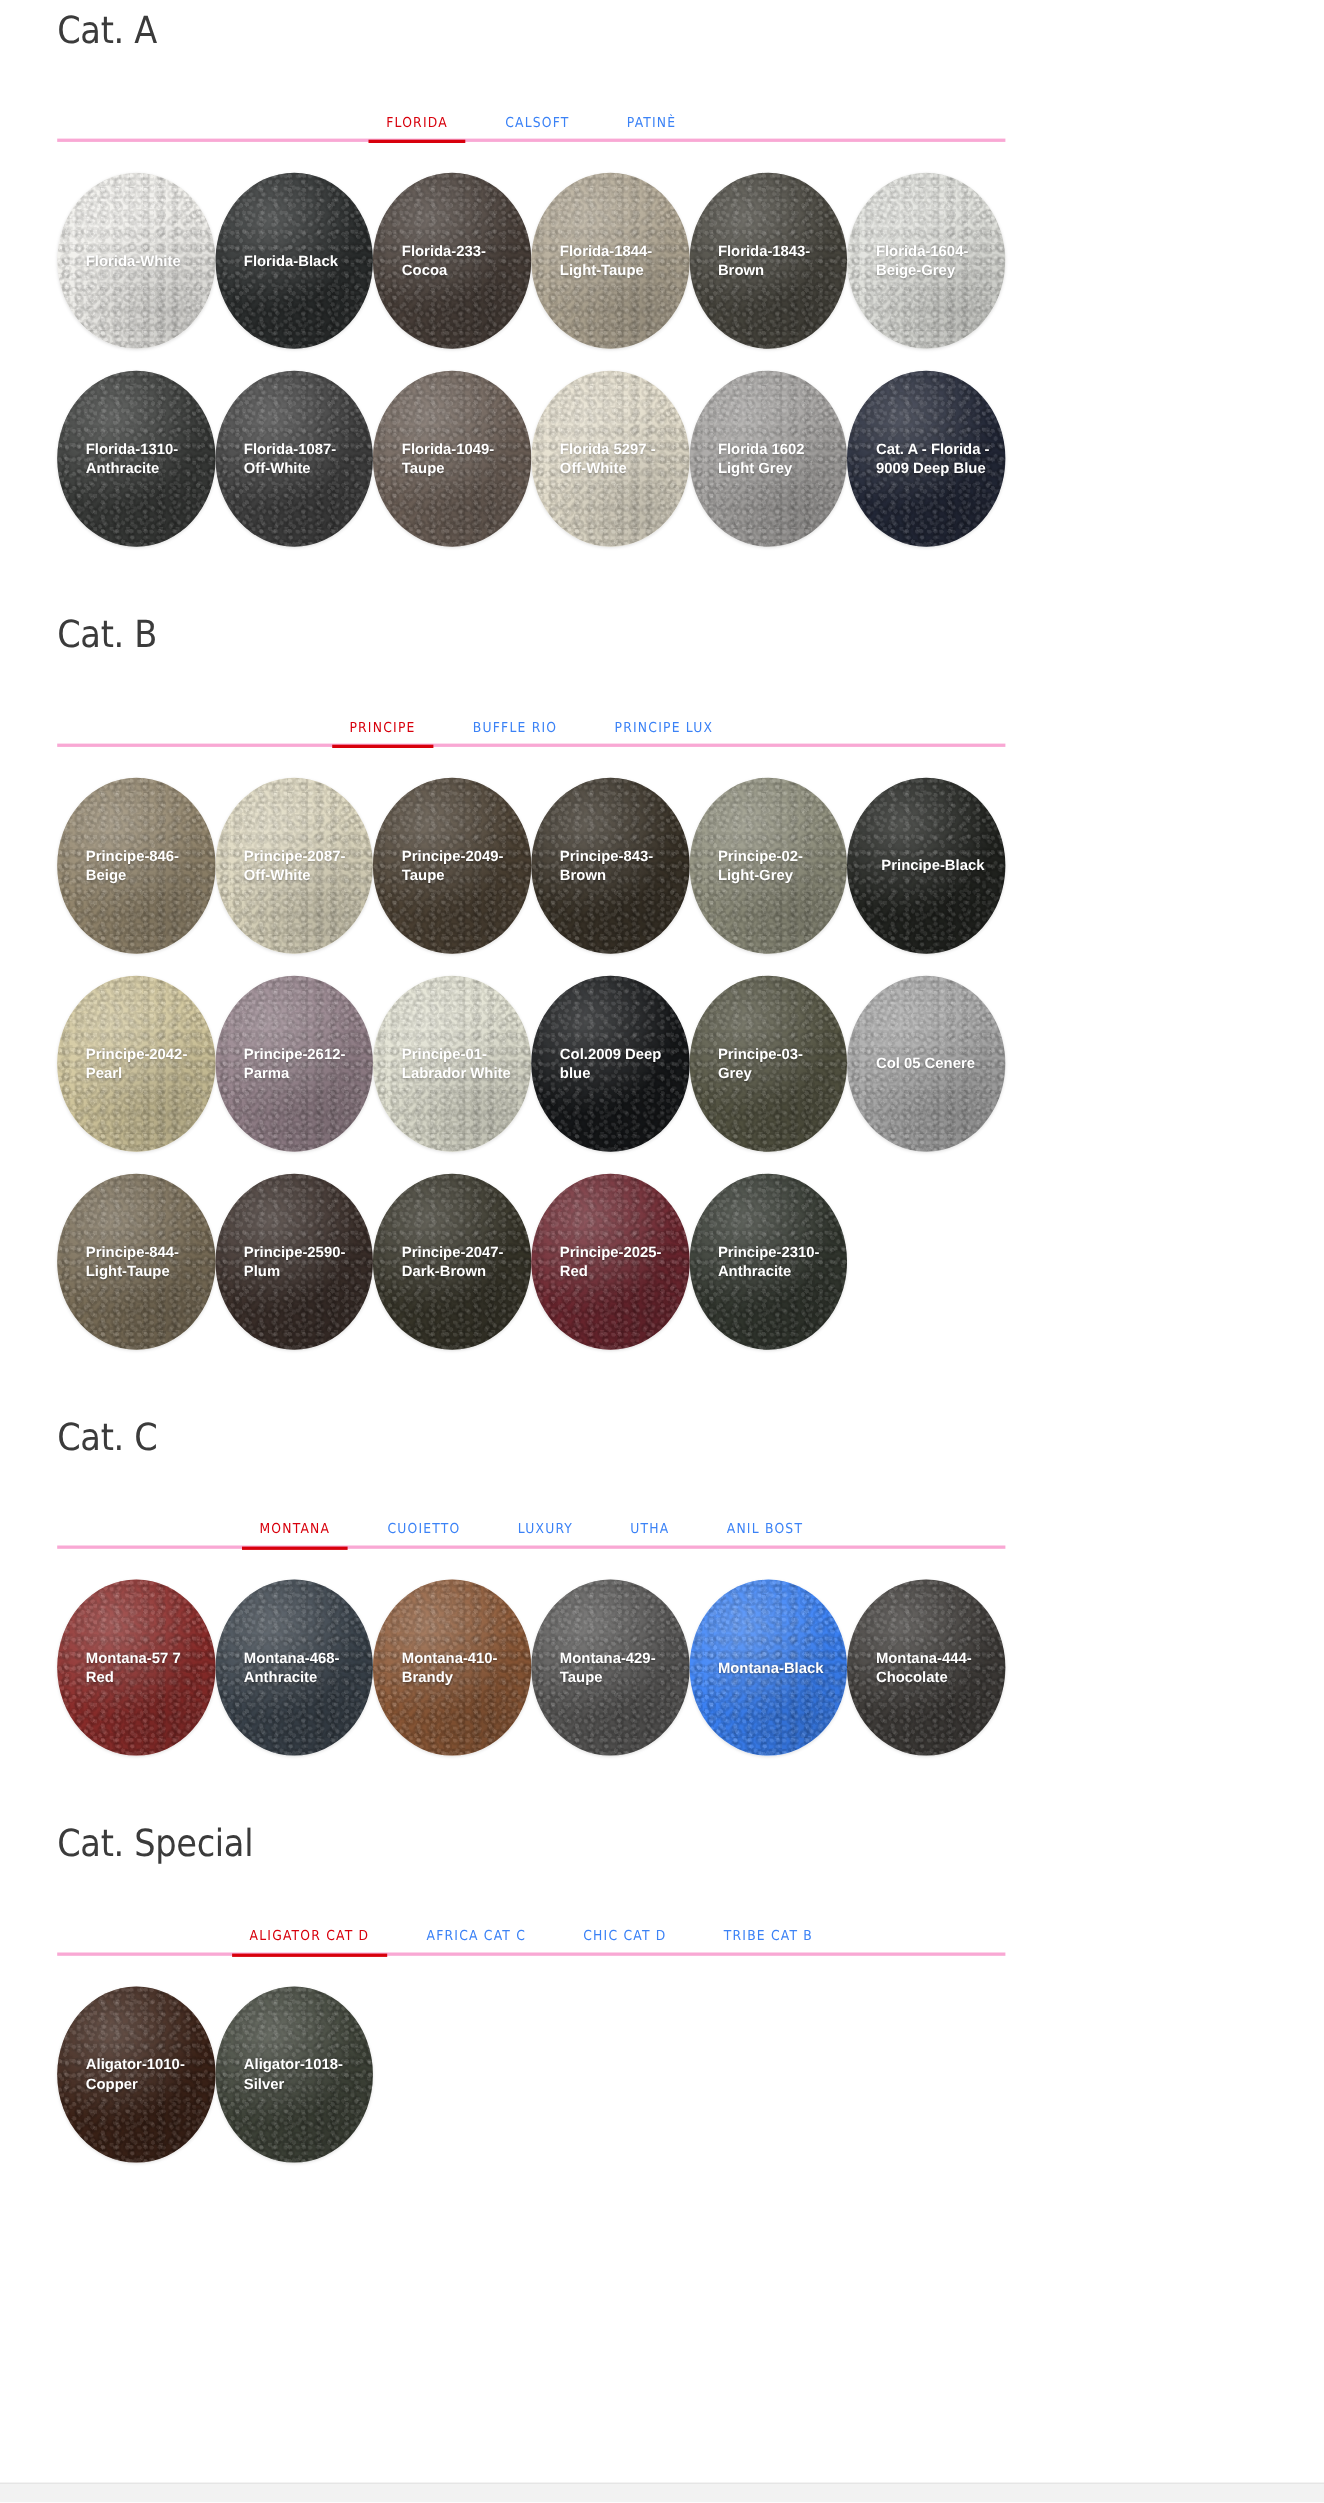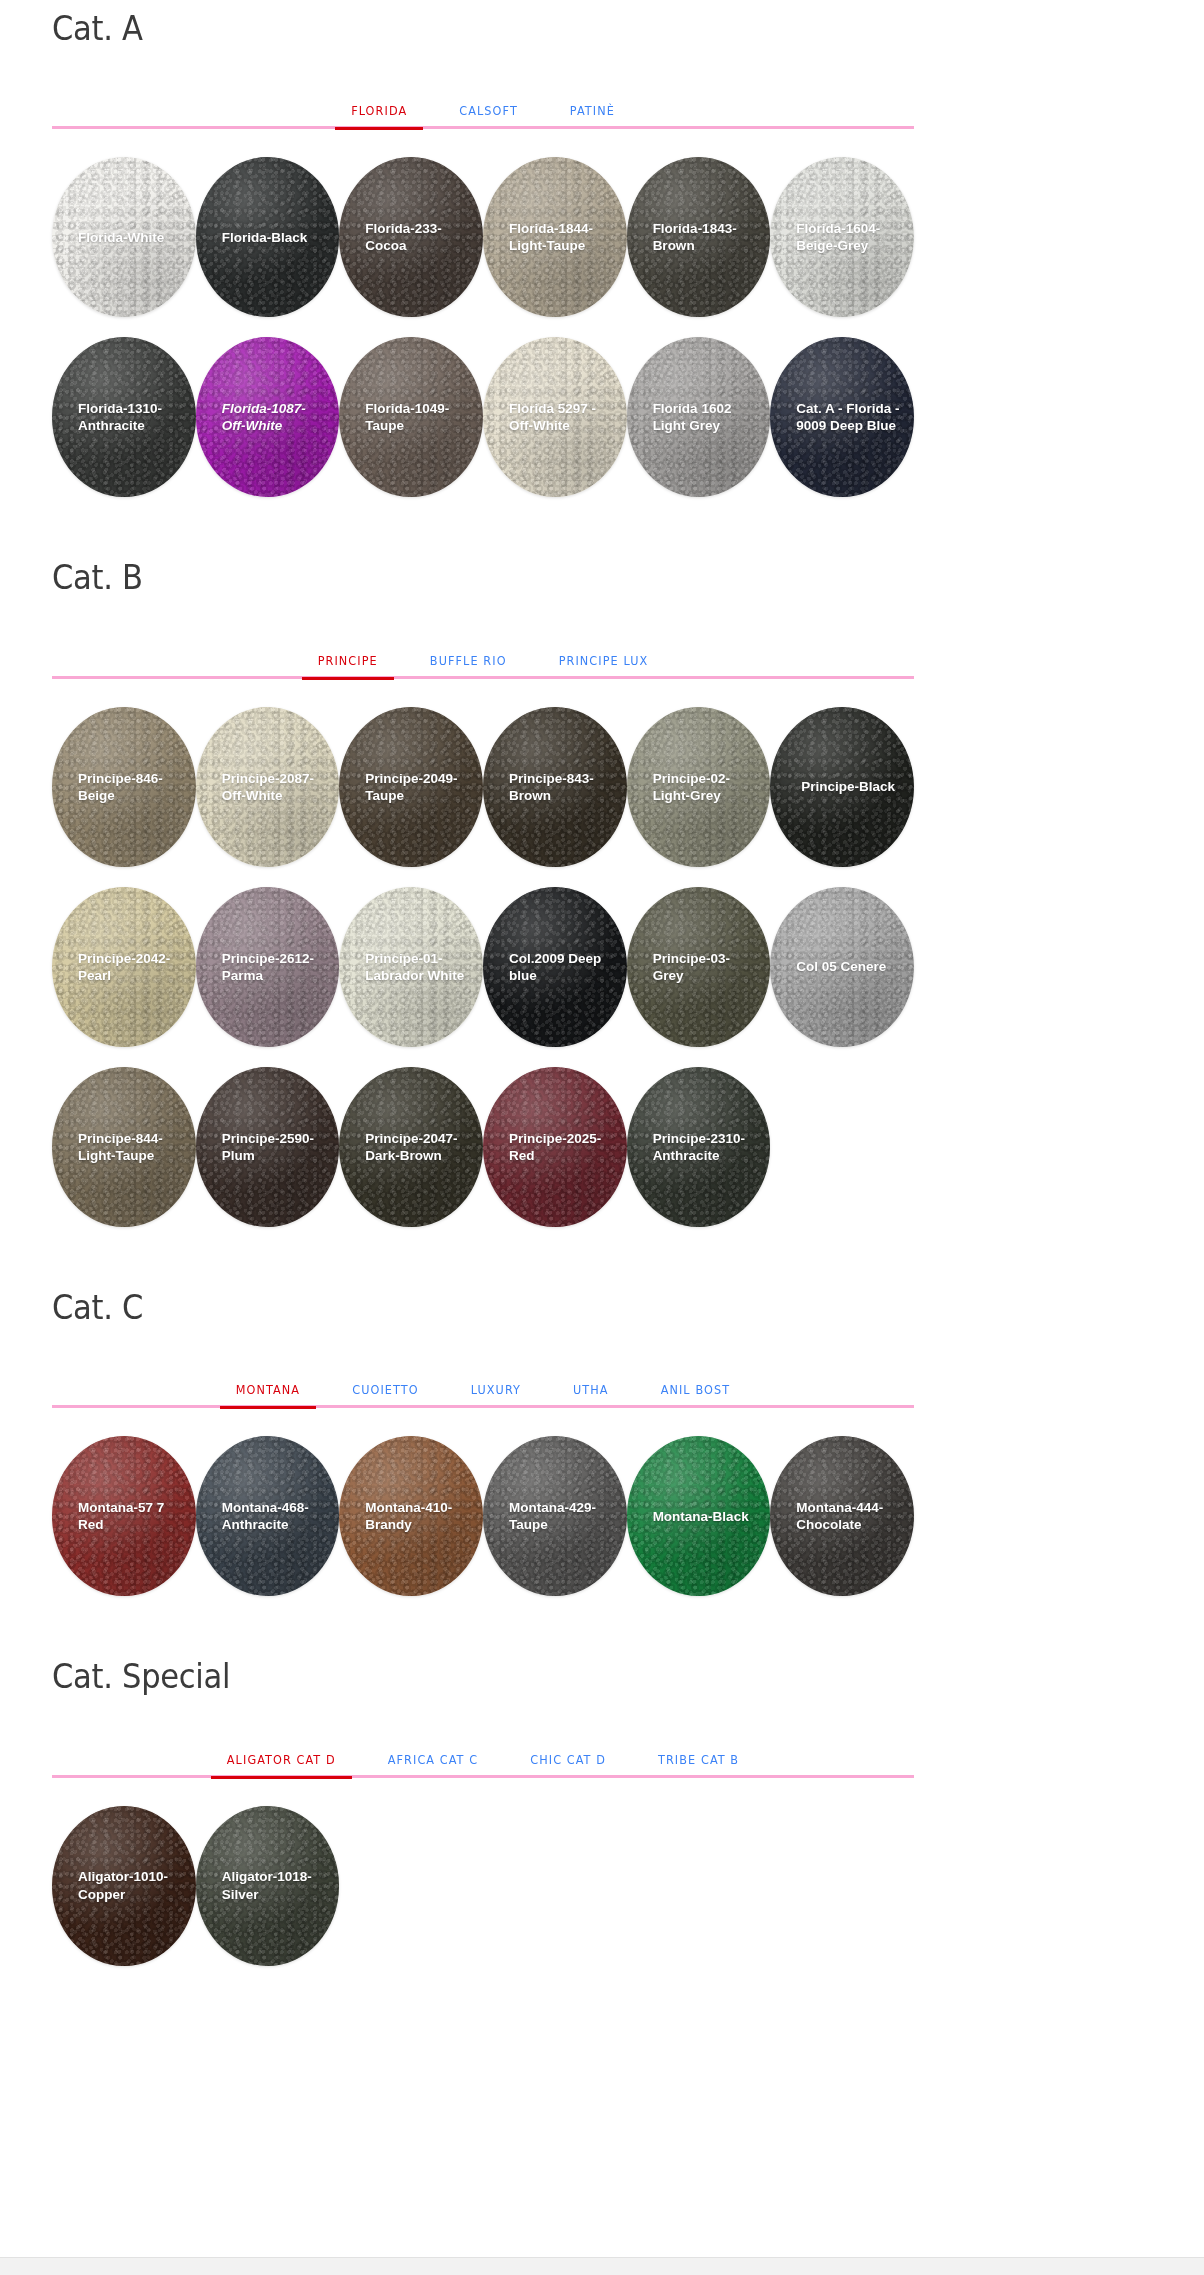--- a/index.html
+++ b/index.html
@@ -201,21 +201,21 @@
             </div>
           </div>
           <div class="swatch">
             <div class="disc" style="background: rgb(57, 59, 57);">
               <span class="grain"></span>
               <span class="sheen"></span>
               <span class="label">Florida-1310-Anthracite</span>
             </div>
           </div>
           <div class="swatch">
-            <div class="disc light-label" style="background: #a21caf; font-style: italic;">
+            <div class="disc light-label" style="background: #404040;">
               <span class="grain"></span>
               <span class="sheen"></span>
               <span class="label">Florida-1087-Off-White</span>
             </div>
           </div>
           <div class="swatch">
             <div class="disc" style="background: rgb(110, 97, 88);">
               <span class="grain"></span>
               <span class="sheen"></span>
               <span class="label">Florida-1049-Taupe</span>
@@ -409,21 +409,21 @@
             </div>
           </div>
           <div class="swatch">
             <div class="disc" style="background: rgb(88, 87, 86);">
               <span class="grain"></span>
               <span class="sheen"></span>
               <span class="label">Montana-429-Taupe</span>
             </div>
           </div>
           <div class="swatch">
-            <div class="disc" style="background: #15803d;">
+            <div class="disc" style="background: #3b82f6;">
               <span class="grain"></span>
               <span class="sheen"></span>
               <span class="label">Montana-Black</span>
             </div>
           </div>
           <div class="swatch">
             <div class="disc" style="background: rgb(63, 60, 57);">
               <span class="grain"></span>
               <span class="sheen"></span>
               <span class="label">Montana-444-Chocolate</span>

